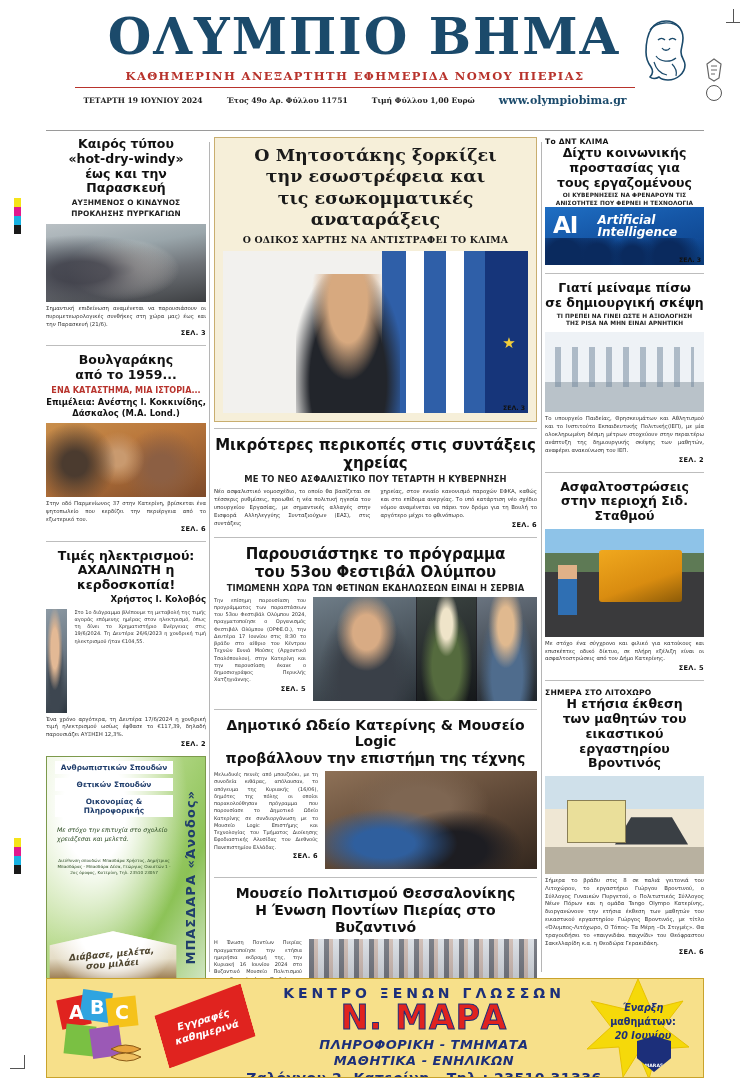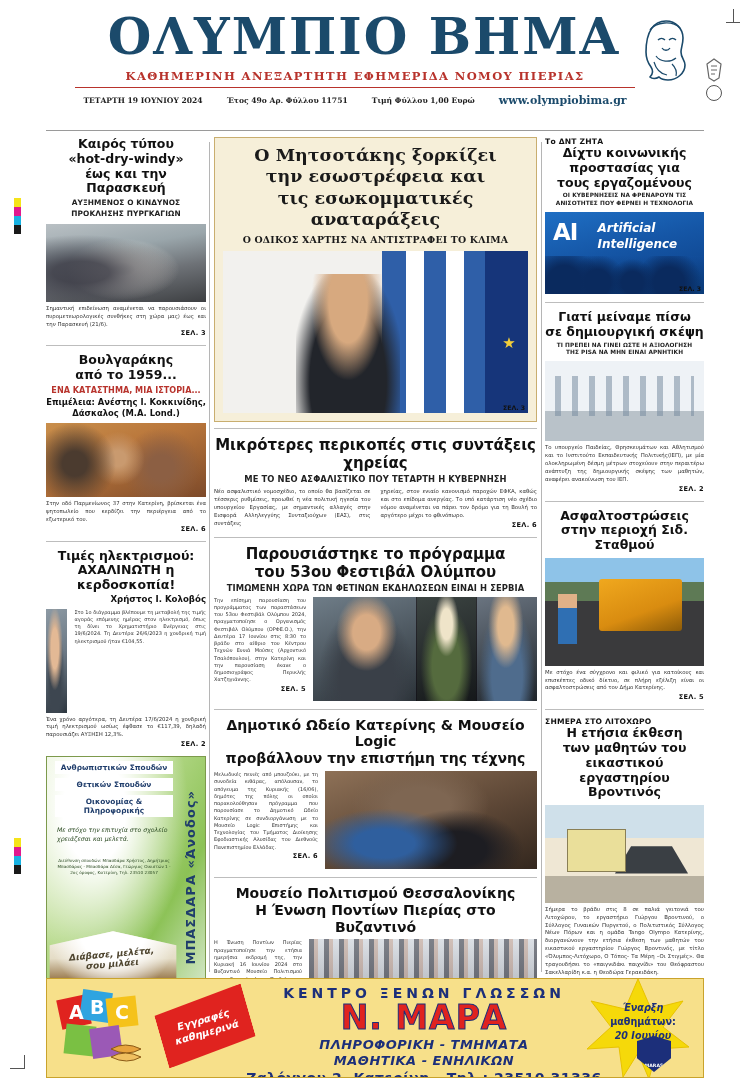--- a/index.html
+++ b/index.html
@@ -614,27 +614,27 @@
         <div class="photo ph-group" style="flex:1; height:96px;">
           <span class="tag">ΣΕΛ. 6</span>
         </div>
       </div>
     </div>
   </div>
 
   <div class="col col-right">
 
     <div class="story">
-      <div class="kicker">Το ΔΝΤ ΖΗΤΑ</div>
+      <div class="kicker">Το ΔΝΤ ΚΛΙΜΑ</div>
       <div class="hl hl-side">Δίχτυ κοινωνικής</div>
       <div class="hl hl-side">προστασίας για</div>
       <div class="hl hl-side">τους εργαζομένους</div>
       <div class="sub-dark" style="font-size:5.8px;">ΟΙ ΚΥΒΕΡΝΗΣΕΙΣ ΝΑ ΦΡΕΝΑΡΟΥΝ ΤΙΣ</div>
       <div class="sub-dark" style="font-size:5.8px; margin-top:0;">ΑΝΙΣΟΤΗΤΕΣ ΠΟΥ ΦΕΡΝΕΙ Η ΤΕΧΝΟΛΟΓΙΑ</div>
-      <div class="photo ph-ai" style="height:82px; margin-top:5px;">
+      <div class="photo ph-ai" style="height:58px; ">
         <span class="ai-big">AI</span>
         <span class="ai-t1">Artificial</span>
         <span class="ai-t2">Intelligence</span>
         <span class="figs"></span>
         <span class="tag">ΣΕΛ. 3</span>
       </div>
     </div>
 
     <div class="hr-light"></div>
 

